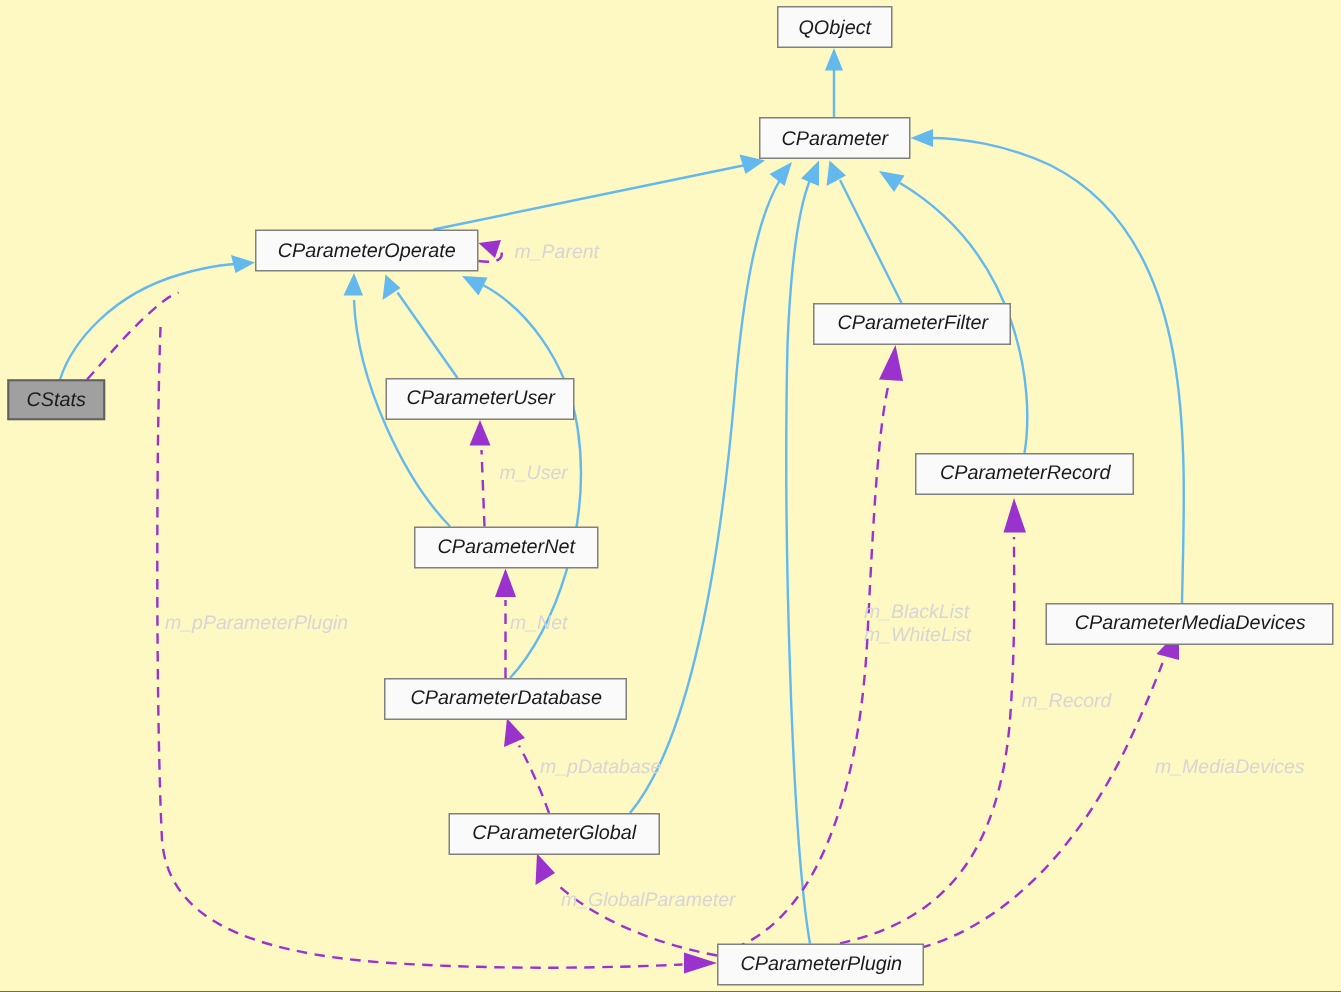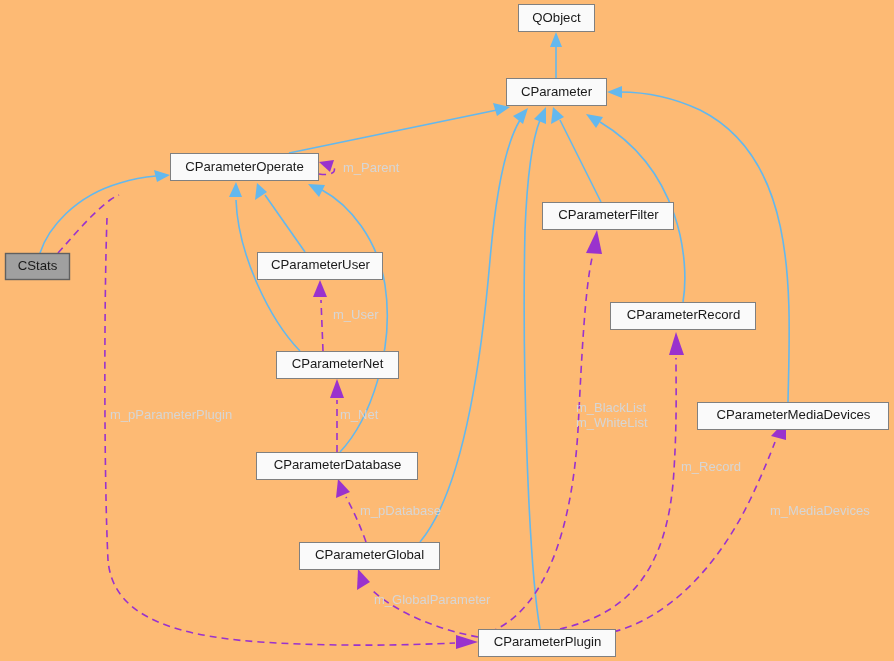--- a/index.html
+++ b/index.html
@@ -4,23 +4,24 @@
 <style>
   html, body {
     margin: 0;
     padding: 0;
     background: #000000;
   }
   #diagram-root {
     position: relative;
     width: 894px;
     height: 661px;
-    background: #fdba74;
+    background: #fef9c3;
     overflow: hidden;
     font-family: "Liberation Sans", "DejaVu Sans", sans-serif;
+    font-style: italic;
   }
   svg#graph {
     position: absolute;
     top: 0; left: 0;
     width: 894px;
     height: 661px;
     display: block;
   }
   .node-rect {
     fill: #fafafa;

